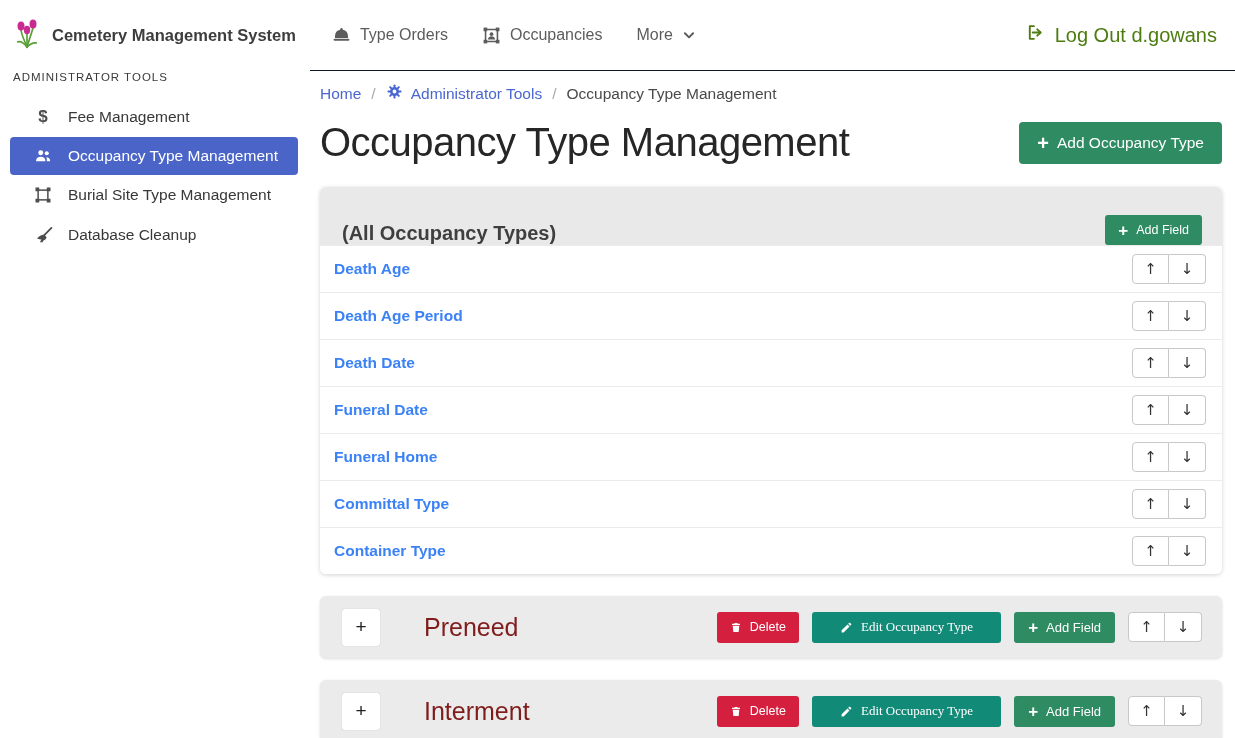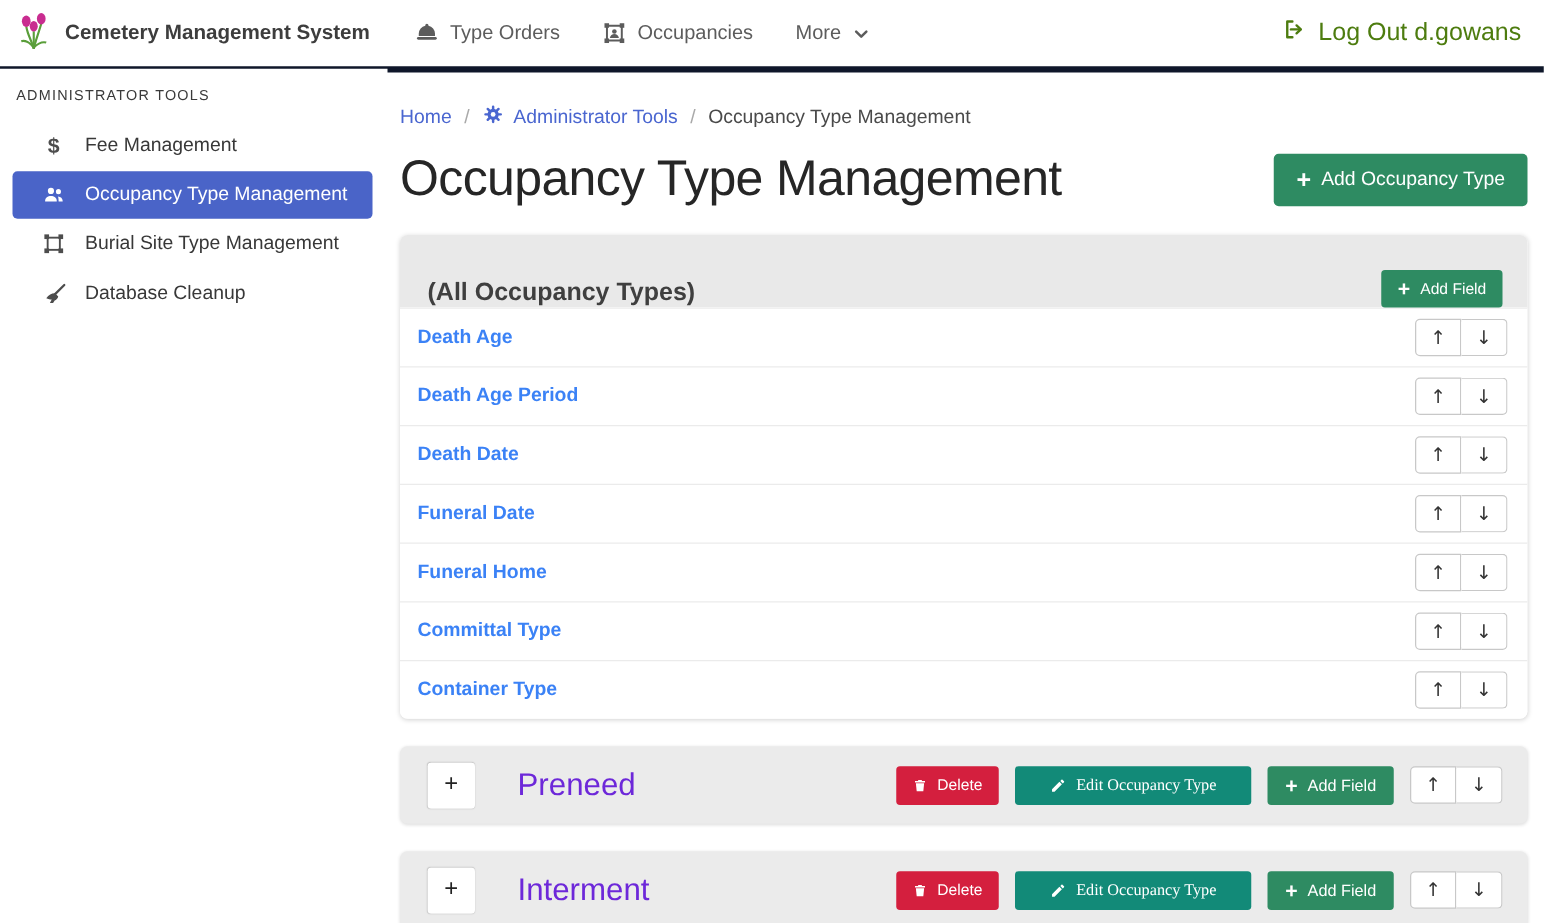--- a/index.html
+++ b/index.html
@@ -1,21 +1,21 @@
 <!DOCTYPE html>
 <html><head>
 <meta charset="utf-8">
 <style>
   * { margin:0; padding:0; box-sizing:border-box; }
   html,body { width:1235px; height:738px; overflow:hidden; background:#fff;
     font-family:"Liberation Sans", sans-serif; }
 
   
-  .navbar { position:absolute; top:0; left:0; width:1235px; height:58px;
-    background:#fff; border-bottom:5px solid #0f172a; display:flex; align-items:center;
+  .navbar { position:absolute; top:0; left:0; width:1235px; height:71px;
+    background:#fff; border-bottom:1px solid #0f172a; display:flex; align-items:center;
     padding:0 18px 0 12px; }
   .brand { display:flex; align-items:center; gap:10px; }
   .brand-title { font-size:16.5px; font-weight:700; color:#3d3d3d; }
   .nav-items { display:flex; align-items:center; margin-left:36px; gap:34px; }
   .nav-item { display:flex; align-items:center; gap:9px; color:#5c5c5c; font-size:16px; cursor:pointer; }
   .nav-item svg { display:block; }
   .nav-right { margin-left:auto; display:flex; align-items:center; gap:10px;
     color:#4d7c0f; font-size:20px; cursor:pointer; }
 
   
@@ -64,21 +64,21 @@
     display:flex; align-items:center; justify-content:center; }
   .arrow-btn.up { border-radius:4px 0 0 4px; }
   .arrow-btn.down { border-radius:0 4px 4px 0; border-left:none; }
 
   
   .section { margin-top:22px; height:62px; background:#ebebeb; border-radius:6px;
     box-shadow:0 1px 3px rgba(0,0,0,.14); display:flex; align-items:center;
     padding:0 20px 0 22px; }
   .expand-btn { width:38px; height:37px; background:#fff; border:none; border-radius:3px;
     font-size:19px; color:#222; cursor:pointer; box-shadow:0 0 1px rgba(0,0,0,.25); }
-  .section-title { margin-left:34px; font-size:25px; color:#6d28d9; font-weight:400; }
+  .section-title { margin-left:44px; font-size:25px; color:#7f1d1d; font-weight:400; }
   .section-actions { margin-left:auto; display:flex; align-items:flex-start; gap:13px; }
   .btn-delete { background:#d41f3e; height:31px; padding:0 13px; font-size:12.5px; border-radius:3px; }
   .btn-edit { background:#128a78; height:31px; padding:0 28px; font-size:13px; border-radius:3px;font-family:Liberation Serif, serif; }
   .btn-add-field { background:#2e8b62; height:31px; padding:0 14px; font-size:13px; border-radius:3px; }
   .btn-delete svg, .btn-edit svg { display:block; }
 </style>
 </head>
 <body>
 
 <div class="navbar">

